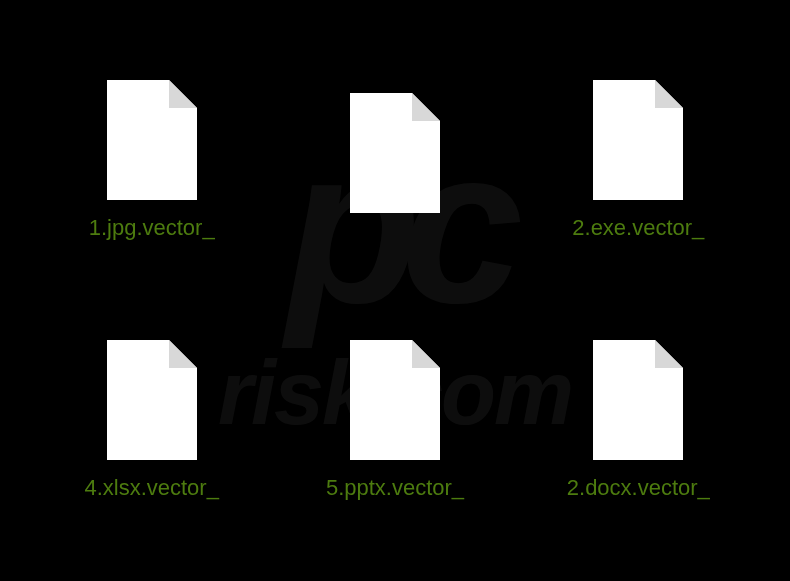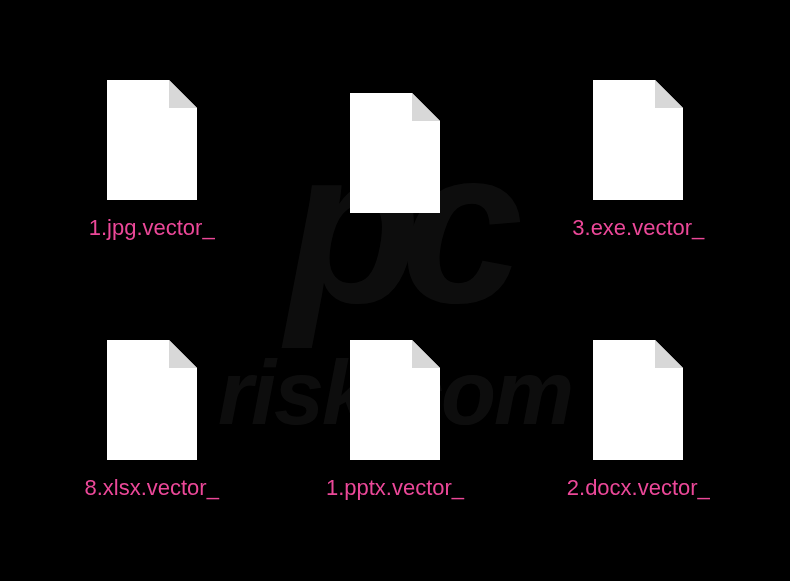--- a/index.html
+++ b/index.html
@@ -54,21 +54,21 @@
       position: absolute;
       top: 0;
       right: 0;
       width: 0;
       height: 0;
       border-style: solid;
       border-width: 28px 0 0 28px;
       border-color: transparent transparent transparent #d8d8d8;
     }
     .file-label {
-      color: #ec4899;
+      color: #4d7c0f;
       font-size: 22px;
       text-align: center;
       white-space: nowrap;
       font-weight: 400;
     }
     .watermark {
       position: absolute;
       top: 50%;
       left: 50%;
       transform: translate(-50%, -50%);
@@ -102,29 +102,29 @@
 <div class="desktop">
   <div class="file-item">
     <div class="file-icon"></div>
     <div class="file-label">1.jpg.vector_</div>
   </div>
   <div class="file-item">
     <div class="file-icon"></div>
   </div>
   <div class="file-item">
     <div class="file-icon"></div>
-    <div class="file-label">3.exe.vector_</div>
+    <div class="file-label">2.exe.vector_</div>
   </div>
   <div class="file-item">
     <div class="file-icon"></div>
-    <div class="file-label">8.xlsx.vector_</div>
+    <div class="file-label">4.xlsx.vector_</div>
   </div>
   <div class="file-item">
     <div class="file-icon"></div>
-    <div class="file-label">1.pptx.vector_</div>
+    <div class="file-label">5.pptx.vector_</div>
   </div>
   <div class="file-item">
     <div class="file-icon"></div>
     <div class="file-label">2.docx.vector_</div>
   </div>
 </div>
 
 <div class="watermark">
   <div class="watermark-logo">pc</div>
   <div class="watermark-text">risk.com</div>

